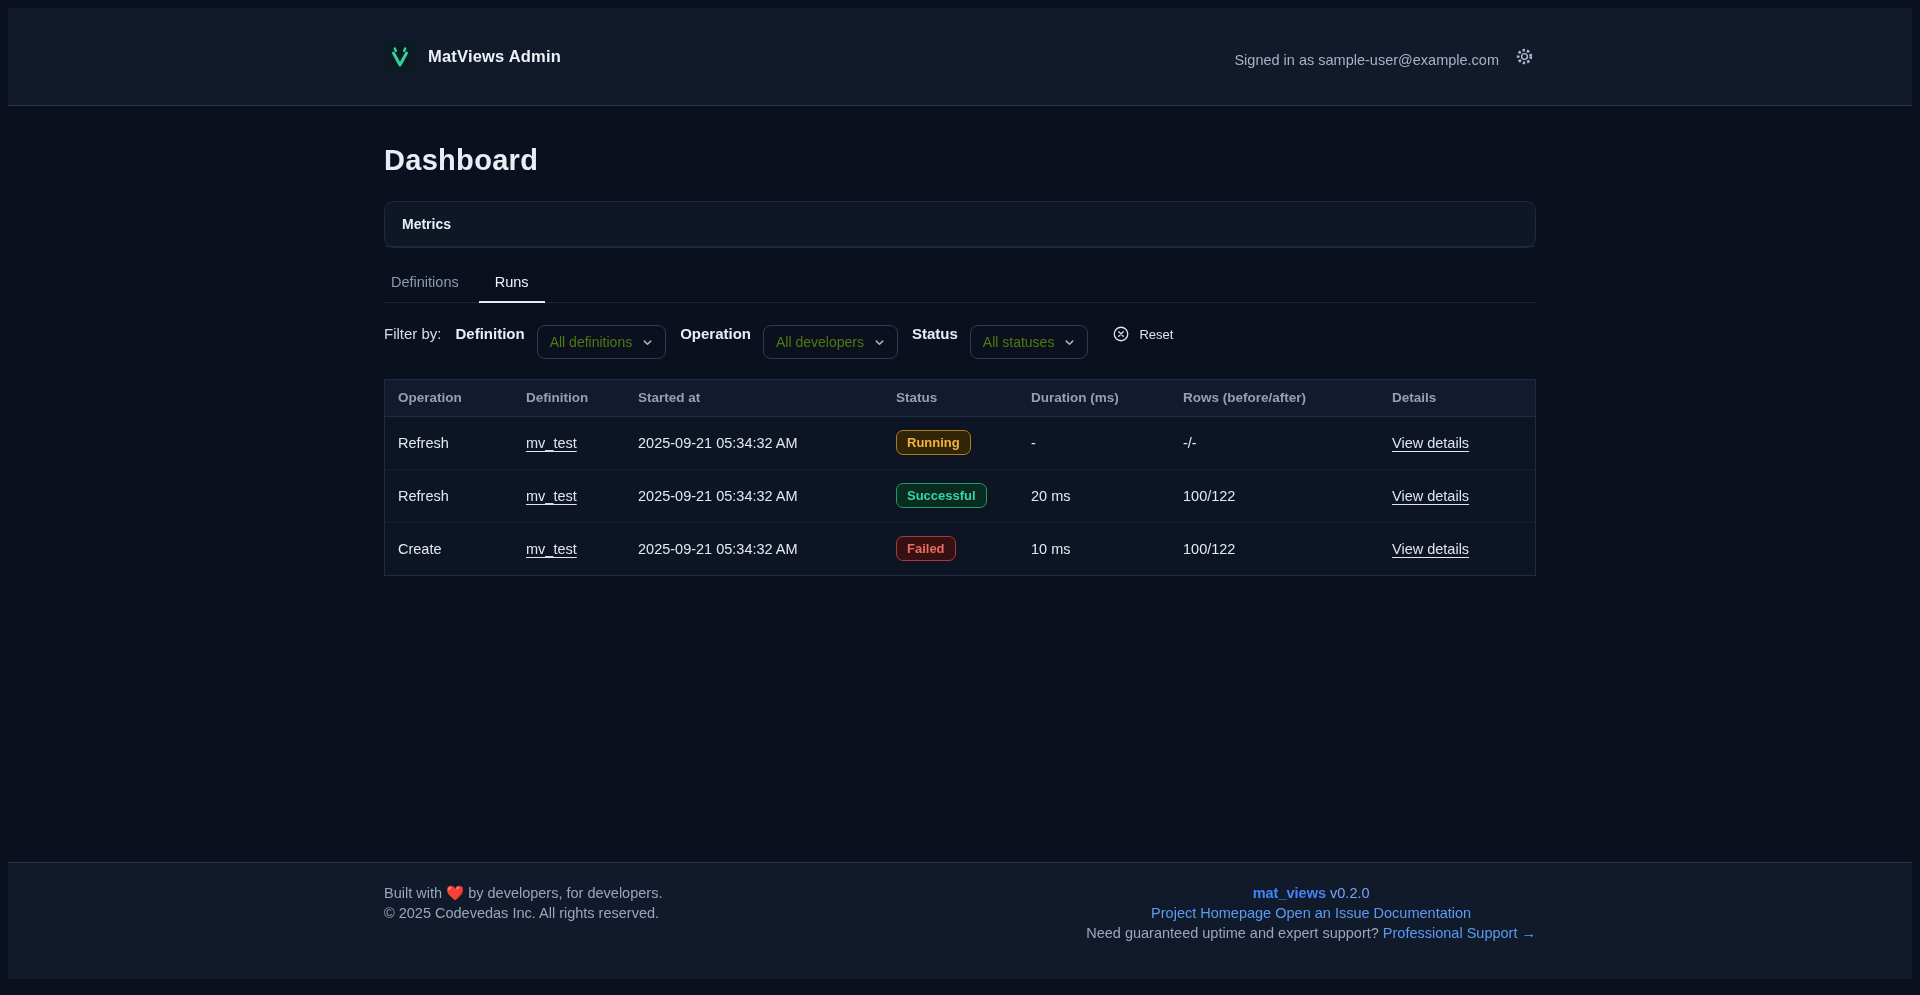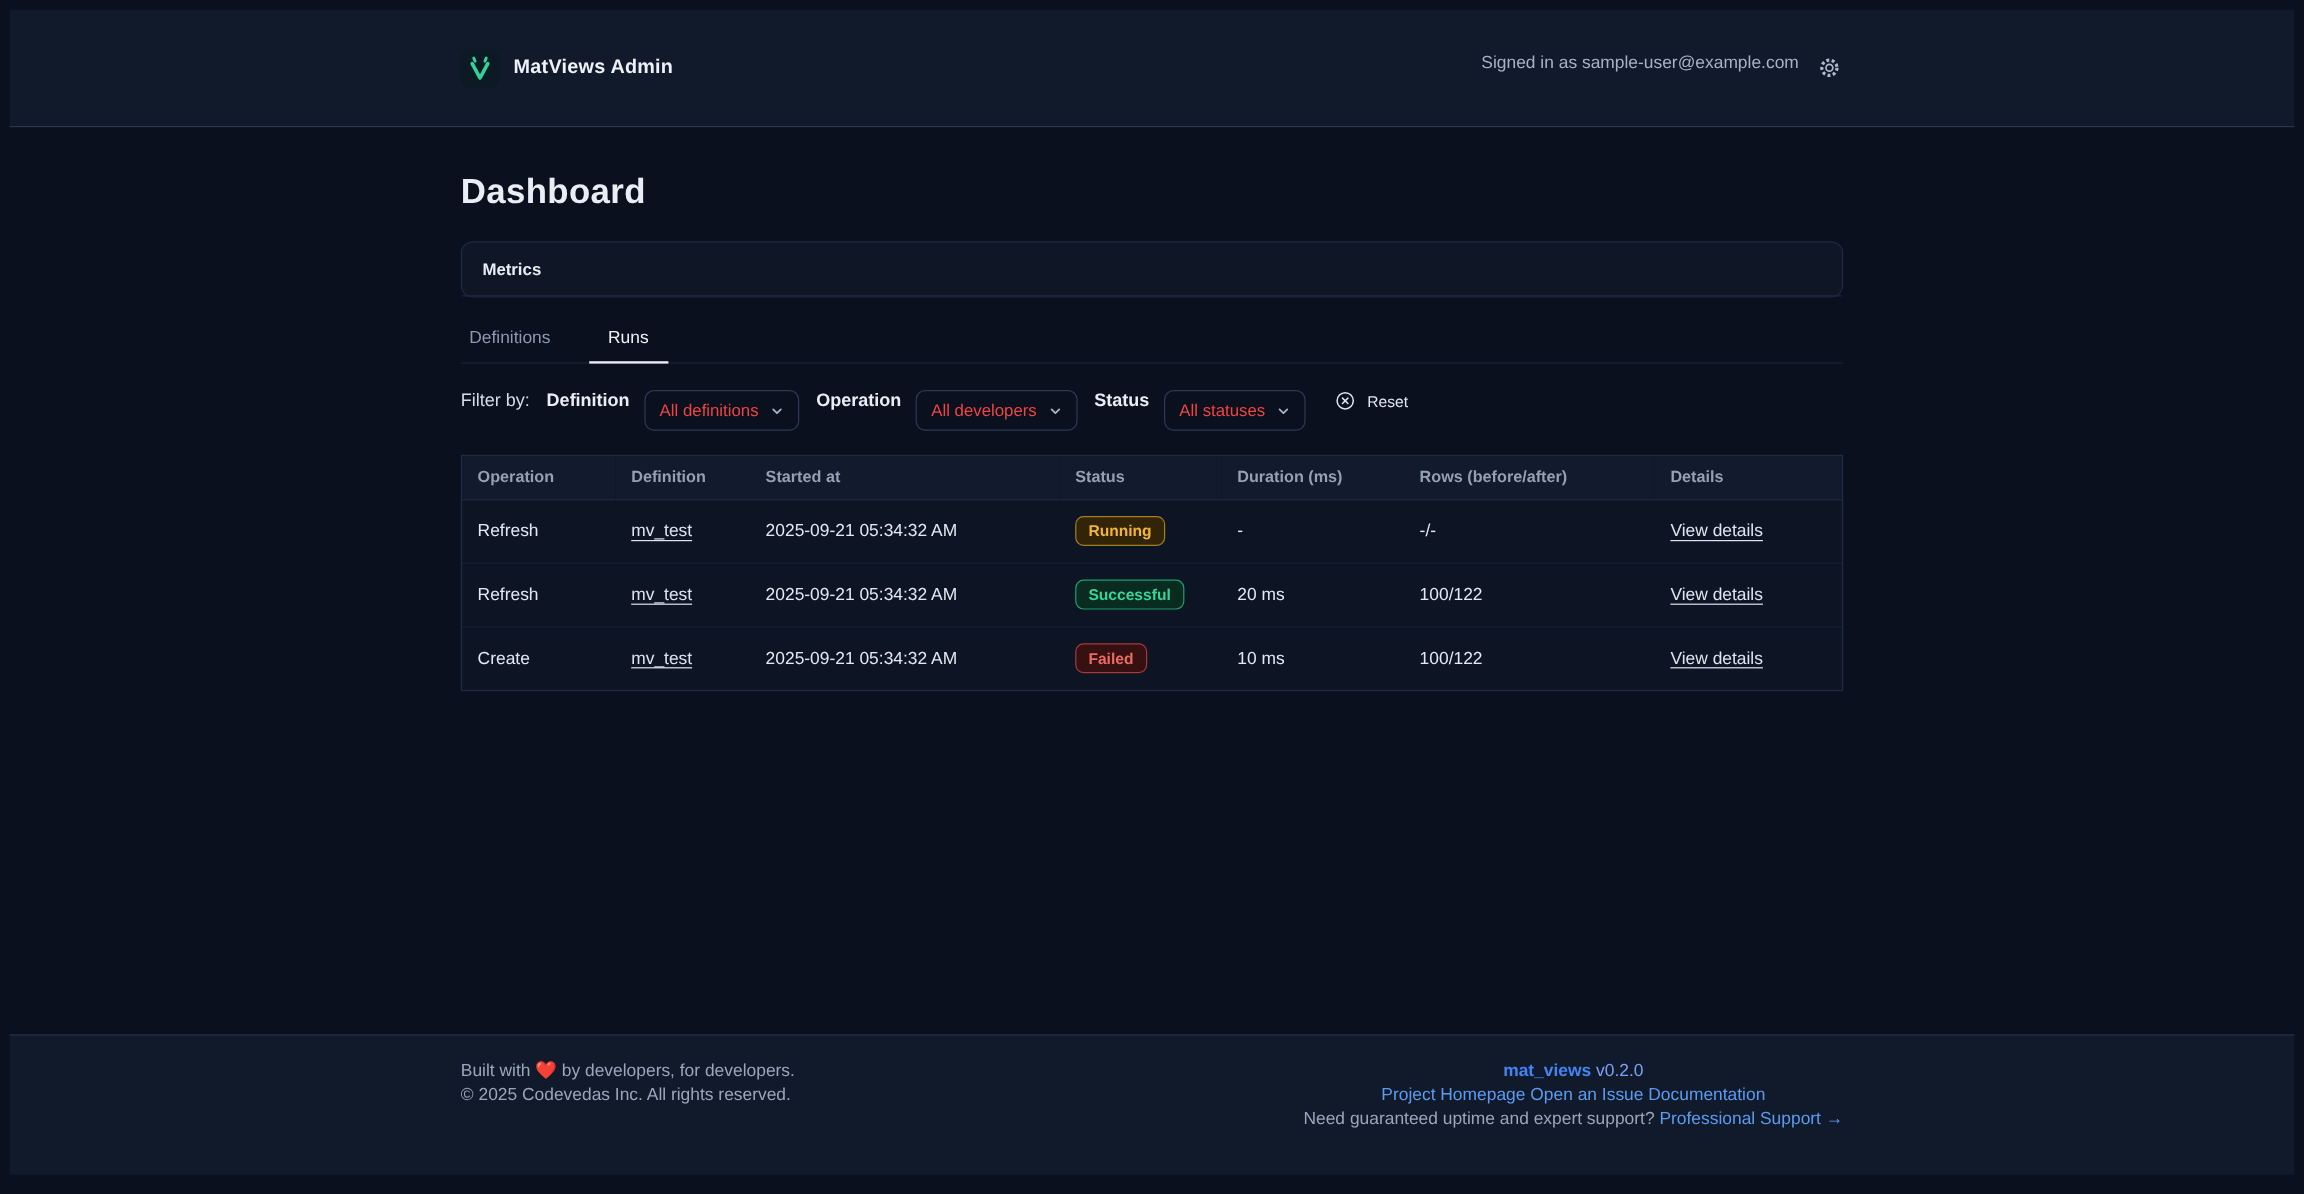--- a/index.html
+++ b/index.html
@@ -25,21 +25,21 @@
     align-items: center;
     flex: 0 0 auto;
   }
   .hrow { display: flex; align-items: center; justify-content: space-between; }
   .brand { display: flex; align-items: center; gap: 12px; }
   .logo-box {
     width: 32px; height: 32px; border-radius: 7px;
     background: #0c1a24; display: flex; align-items: center; justify-content: center;
   }
   .brand-name { font-size: 16.5px; font-weight: bold; color: #eef1f7; letter-spacing: 0.2px; }
-  .hright { display: flex; align-items: flex-start; gap: 14px; }
+  .hright { display: flex; align-items: flex-end; gap: 14px; }
   .signed-in { font-size: 14.5px; color: #a7b2c6; }
   .gearbtn { background: none; border: none; cursor: pointer; display: flex; align-items: center; padding: 2px; }
 
   
   main { flex: 1 1 auto; }
   h1.page-title {
     margin-top: 38px;
     font-size: 29px;
     font-weight: 800;
     color: #e9edf4;
@@ -66,21 +66,21 @@
     border-radius: 8px;
     padding: 12px 14px;
     font-size: 14.5px;
     color: #3f8768;
   }
 
   
   .tabs {
     margin-top: 22px;
     display: flex;
-    gap: 16px;
+    gap: 4px;
     border-bottom: 1px solid #1a2437;
   }
   .tab {
     padding: 4px 16px 11px;
     font-size: 14.5px;
     color: #8d99b0;
     cursor: pointer;
     margin-bottom: -1px;
   }
   .tab:first-child { margin-left: -9px; }
@@ -95,21 +95,21 @@
     height: 36px;
   }
   .f-label { font-size: 15px; color: #d6dce8; }
   .f-name { font-size: 15px; font-weight: bold; color: #e9edf4; margin-left: 2px; }
   .select {
     display: flex; align-items: center; gap: 10px;
     height: 34px; padding: 0 12px;
     background: transparent;
     border: 1px solid #2d3a55;
     border-radius: 8px;
-    color: #ef4444;
+    color: #4d7c0f;
     font-size: 14px;
     font-family: inherit;
     cursor: pointer;
   }
   .reset-btn {
     display: flex; align-items: center; gap: 9px;
     margin-left: 12px;
     background: none; border: none; cursor: pointer;
     color: #dfe5ef; font-size: 13px; font-family: inherit;
   }

